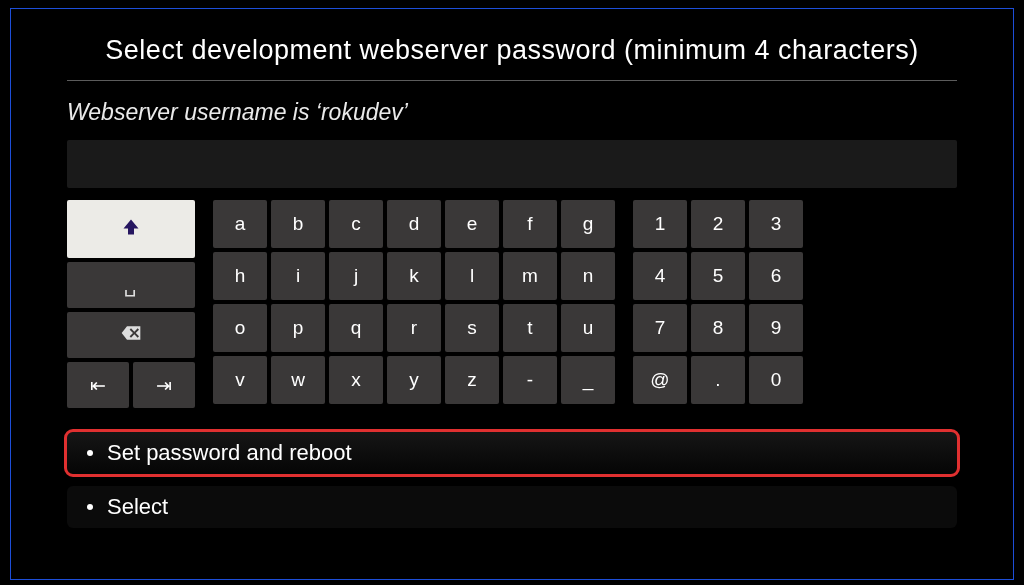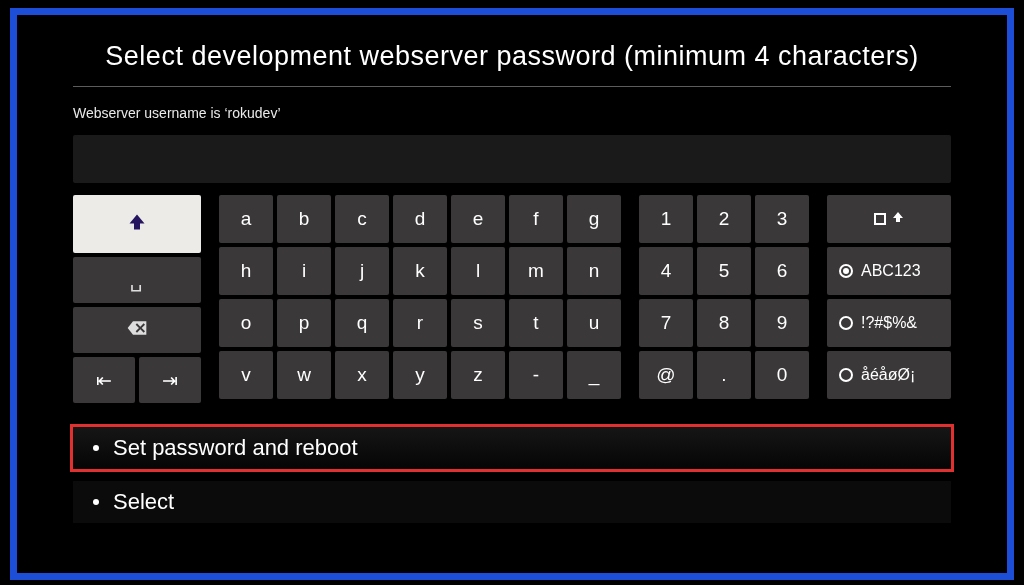--- a/index.html
+++ b/index.html
@@ -7,41 +7,42 @@
     width: 1024px; height: 585px;
     background: #000;
     font-family: "Helvetica Neue", Arial, sans-serif;
     color: #fff;
     overflow: hidden;
   }
   .frame {
     position: absolute;
     left: 10px; top: 8px;
     width: 1004px; height: 572px;
-    border: 7px solid #1d4ed8;
+    border: 1px solid #1d4ed8;
     background: #000;
   }
   .title {
     text-align: center;
     font-size: 27px;
     font-weight: 300;
     letter-spacing: 0.5px;
     padding: 26px 60px 14px 60px;
     color: #fff;
   }
   .hr {
     height: 1px;
     background: #5c5c5c;
     margin: 0 56px 18px 56px;
   }
   .subtitle {
-    font-size: 14px;
+    font-size: 23px;
     font-weight: 300;
     padding: 0 56px 14px 56px;
     color: #eaeaea;
+    font-style: italic;
   }
   .input-field {
     margin: 0 56px 12px 56px;
     background: #1a1a1a;
     height: 48px;
     border-radius: 2px;
   }
   .keyboard {
     margin: 0 56px;
     display: flex;
@@ -98,21 +99,21 @@
     margin: 24px 56px 0 56px;
   }
   .opt {
     display:flex; align-items:center;
     padding: 8px 20px;
     font-size: 22px;
     font-weight: 300;
     background: #0b0b0b;
     cursor:pointer;
     gap: 14px;
-    border-radius:0;
+    border-radius:6px;
     margin-bottom: 6px;
     margin-top: 12px;
   }
   .opt.highlight {
     outline: 3px solid #e03030;
     background: linear-gradient(#161616,#050505);
   }
   .bullet { width:6px;height:6px;background:#fff;border-radius:50%; }
 
   .bksp-key svg { width:22px; height:16px; fill:#ddd; }
@@ -213,42 +214,20 @@
           <div class="key num">8</div>
           <div class="key num">9</div>
         </div>
         <div class="kb-row">
           <div class="key num">@</div>
           <div class="key num">.</div>
           <div class="key num">0</div>
         </div>
       </div>
 
-    <div class="kb-block">
-      <div class="key mode" style="justify-content:center;padding-left:0;">
-        <div class="mode-top-icons">
-          <span class="sq"></span>
-          <span><svg viewBox="0 0 24 24">
-                <path d="M12 2 L22 14 H16 V22 H8 V14 H2 Z"></path>
-              </svg></span>
-        </div>
-      </div>
-      <div class="key mode">
-        <span class="radio filled"></span>
-        <span>ABC123</span>
-      </div>
-      <div class="key mode">
-        <span class="radio"></span>
-        <span>!?#$%&amp;</span>
-      </div>
-      <div class="key mode">
-        <span class="radio"></span>
-        <span>åéåøØ¡</span>
-      </div>
-    </div>
 
   </div>
 
   <div class="options">
     <div class="opt highlight">
       <span class="bullet"></span>
       <span>Set password and reboot</span>
     </div>
     <div class="opt">
       <span class="bullet"></span>

